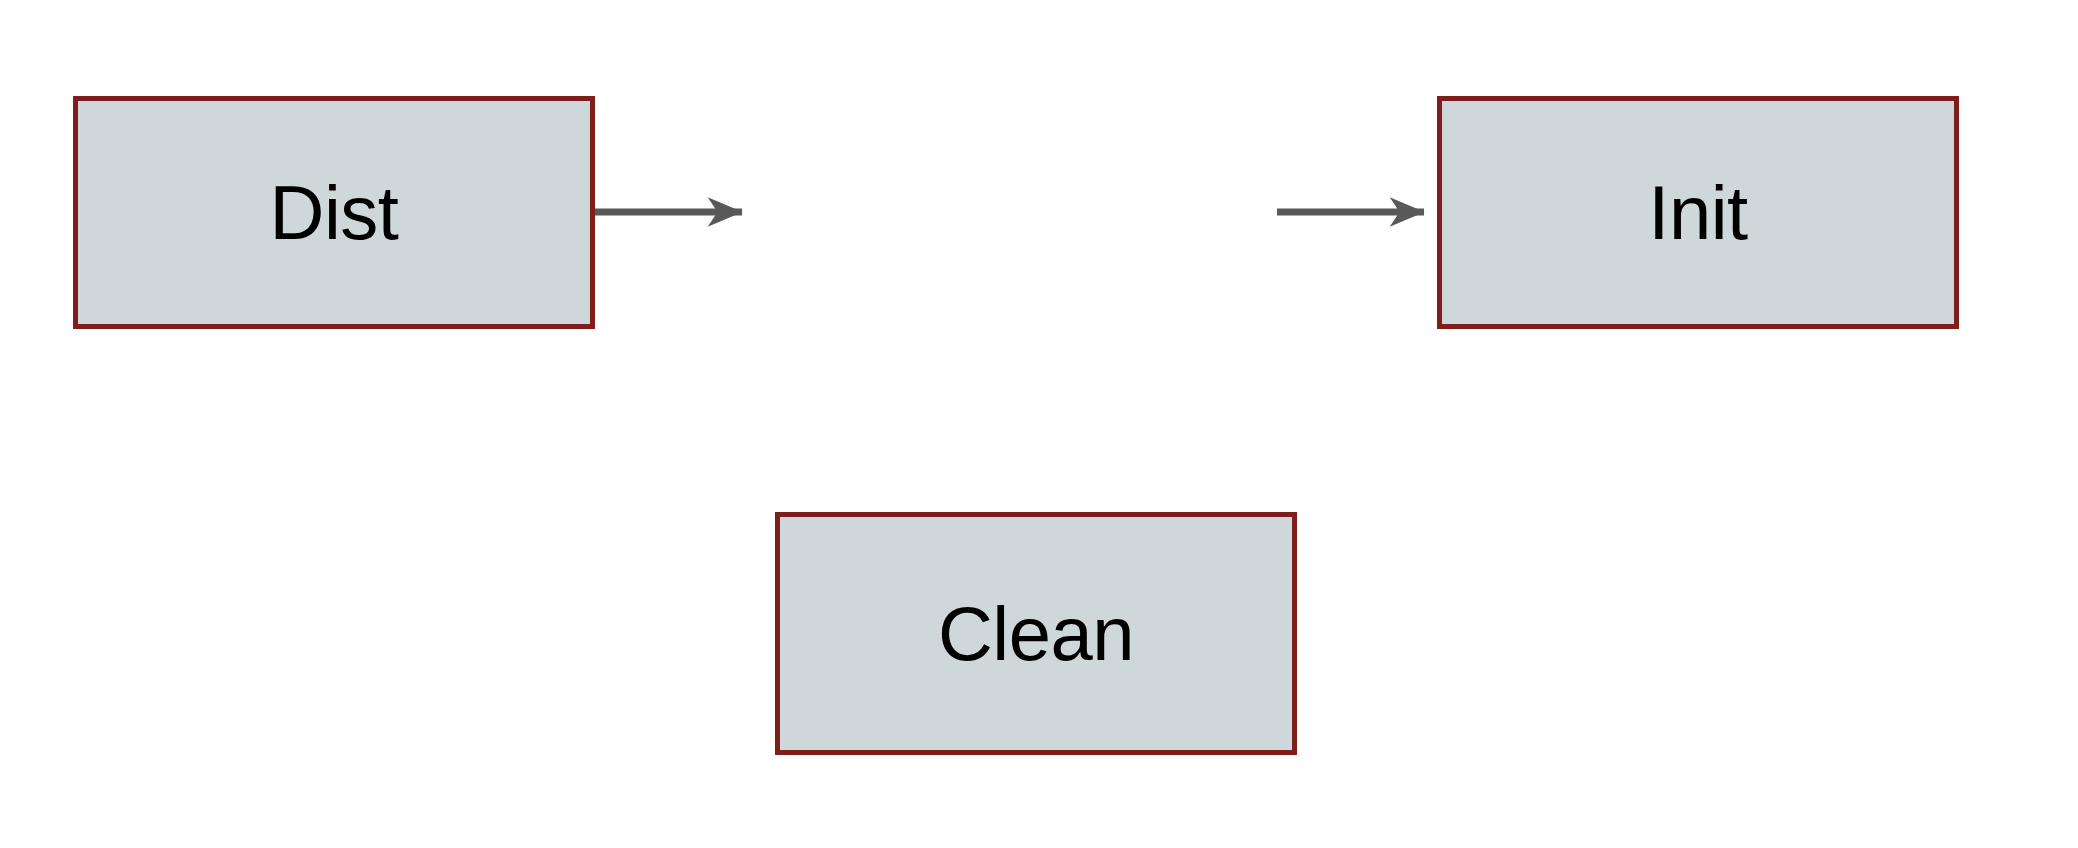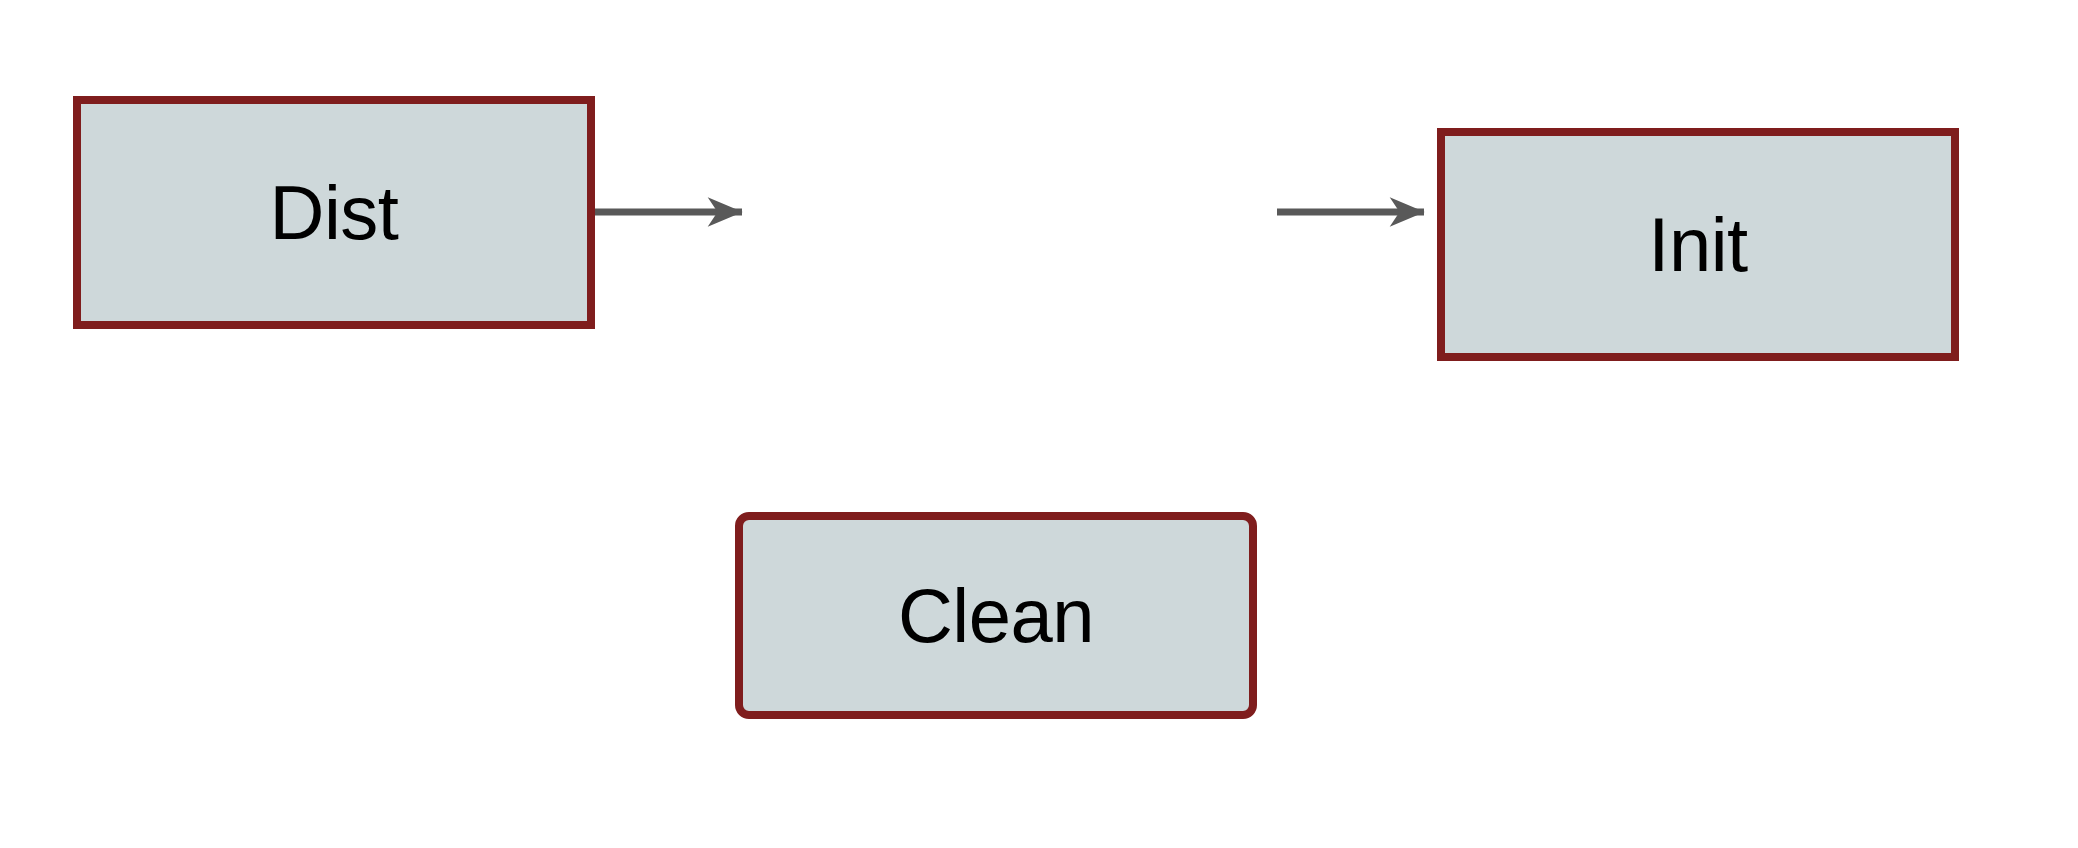--- a/index.html
+++ b/index.html
@@ -13,21 +13,21 @@
     width: 2078px;
     height: 848px;
     background: #ffffff;
     overflow: hidden;
     font-family: "Liberation Sans", "DejaVu Sans", sans-serif;
   }
   .node {
     position: absolute;
     box-sizing: border-box;
     background: #CED8DA;
-    border: 8px solid #7f1d1d;
+    border: 5px solid #7f1d1d;
     display: flex;
     align-items: center;
     justify-content: center;
   }
   .node-label {
     color: #000000;
     font-family: "Liberation Sans", "DejaVu Sans", sans-serif;
     font-size: 76px;
     font-weight: 400;
     line-height: 1;
@@ -63,21 +63,21 @@
     <g>
       <line x1="1277" y1="212" x2="1424" y2="212" stroke="#595959" stroke-width="7" marker-end="url(#arrowhead)"></line>
     </g>
   </svg>
 
   <div class="node" style="left:73px; top:96px; width:522px; height:233px;">
     <span class="node-label">Dist</span>
   </div>
 
 
-  <div class="node" style="left:1437px; top:96px; width:522px; height:233px;margin-top:32px;">
+  <div class="node" style="left:1437px; top:96px; width:522px; height:233px;">
     <span class="node-label">Init</span>
   </div>
 
-  <div class="node" style="left:735px; top:512px; width:522px; height:207px;border-radius:14px;">
+  <div class="node" style="left:775px; top:512px; width:522px; height:243px;">
     <span class="node-label">Clean</span>
   </div>
 
 </div>
 
 </body></html>

